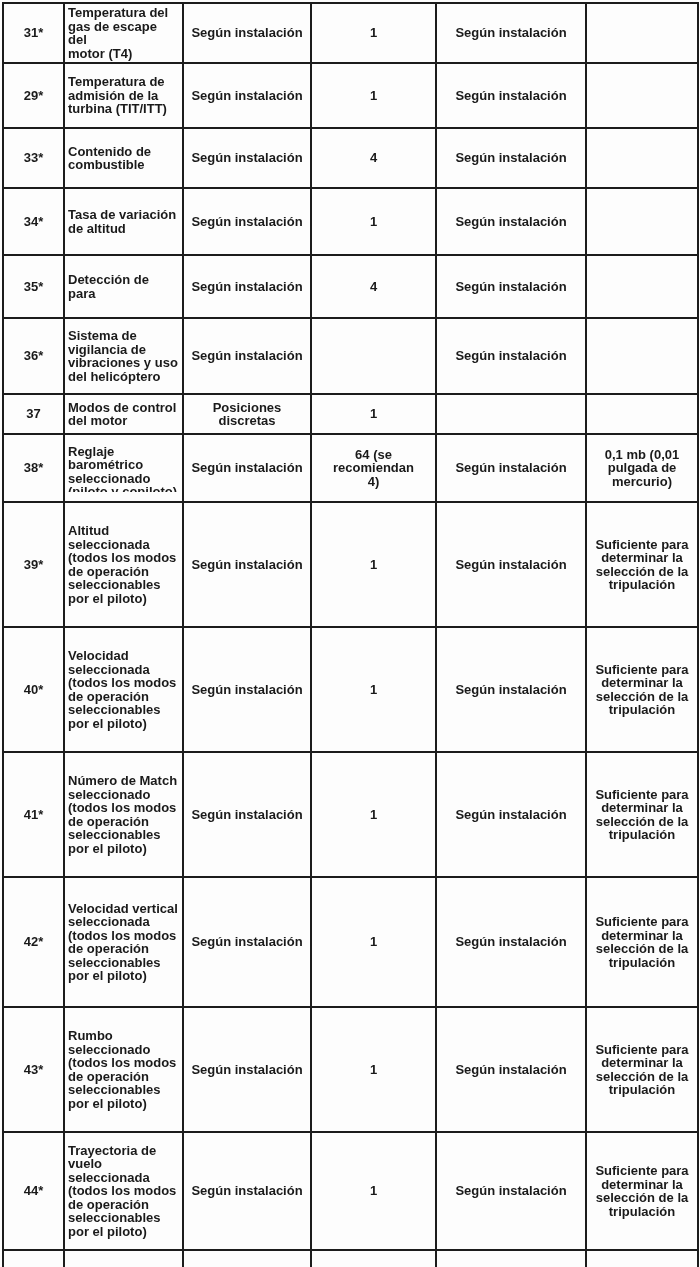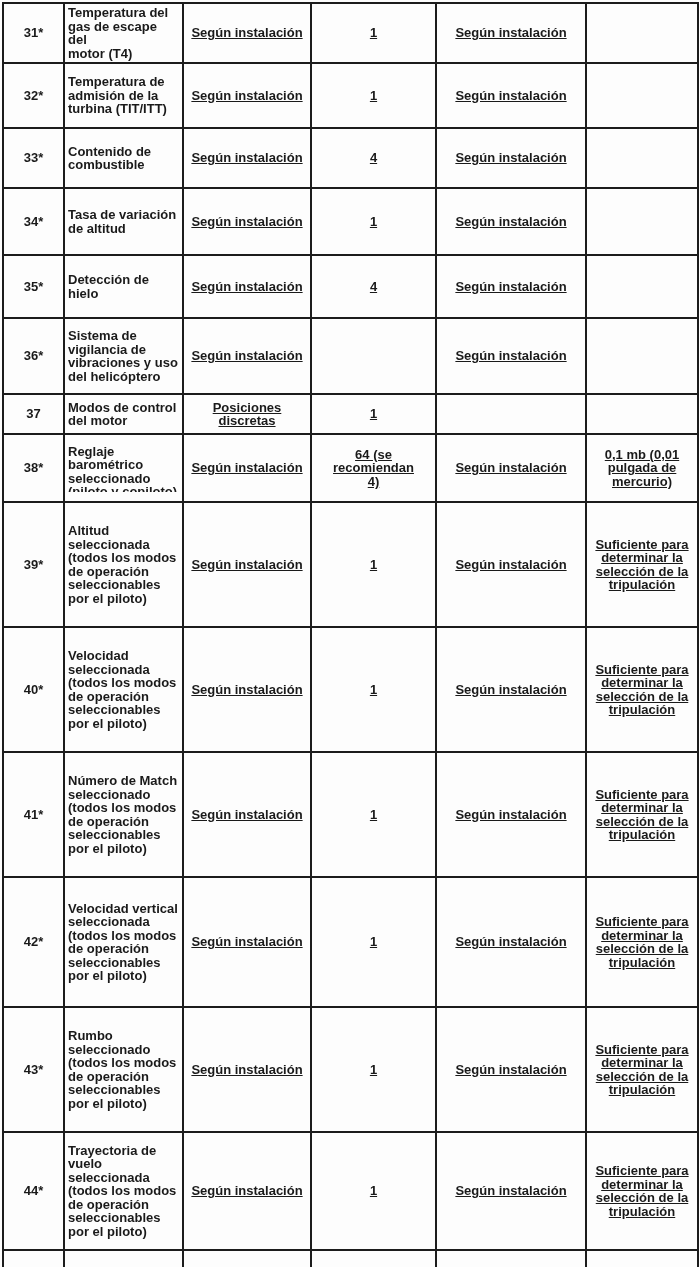--- a/index.html
+++ b/index.html
@@ -27,21 +27,21 @@
     font-size: 13px;
     line-height: 13.5px;
     color: #1a1a1a;
     vertical-align: middle;
     white-space: pre-line;
     padding: 2px 3px;
     overflow: hidden;
   }
   td.c-num  { text-align: center; margin-left: 32px; }
   td.c-param{ text-align: left; padding-left: 11px; padding-right: 4px; margin-top: 28px; }
-  td.c-range, td.c-int, td.c-acc, td.c-res { text-align: center; text-decoration: underline; }
+  td.c-range, td.c-int, td.c-acc, td.c-res { text-align: center; }
   td.v-top  { vertical-align: top; padding-top: 6px; padding-bottom: 0; }
   .clipbox {
     height: 47px;
     overflow: hidden;
   }
 </style>
 </head>
 <body>
 
 <div class="page">
@@ -59,21 +59,21 @@
           <td class="c-num">31*</td>
           <td class="c-param">Temperatura del
 gas de escape del
 motor (T4)</td>
           <td class="c-range">Según instalación</td>
           <td class="c-int">1</td>
           <td class="c-acc">Según instalación</td>
           <td class="c-res"></td>
         </tr>
         <tr style="height: 65px;">
-          <td class="c-num">32*</td>
+          <td class="c-num">29*</td>
           <td class="c-param">Temperatura de
 admisión de la
 turbina (TIT/ITT)</td>
           <td class="c-range">Según instalación</td>
           <td class="c-int">1</td>
           <td class="c-acc">Según instalación</td>
           <td class="c-res"></td>
         </tr>
         <tr style="height: 60px; border-radius: 25px;">
           <td class="c-num">33*</td>
@@ -89,21 +89,21 @@
           <td class="c-param">Tasa de variación
 de altitud</td>
           <td class="c-range">Según instalación</td>
           <td class="c-int">1</td>
           <td class="c-acc">Según instalación</td>
           <td class="c-res"></td>
         </tr>
         <tr style="height: 63px; border-radius: 28px;">
           <td class="c-num">35*</td>
           <td class="c-param">Detección de
-hielo</td>
+para</td>
           <td class="c-range">Según instalación</td>
           <td class="c-int">4</td>
           <td class="c-acc">Según instalación</td>
           <td class="c-res"></td>
         </tr>
         <tr style="height: 76px;">
           <td class="c-num">36*</td>
           <td class="c-param">Sistema de
 vigilancia de
 vibraciones y uso

